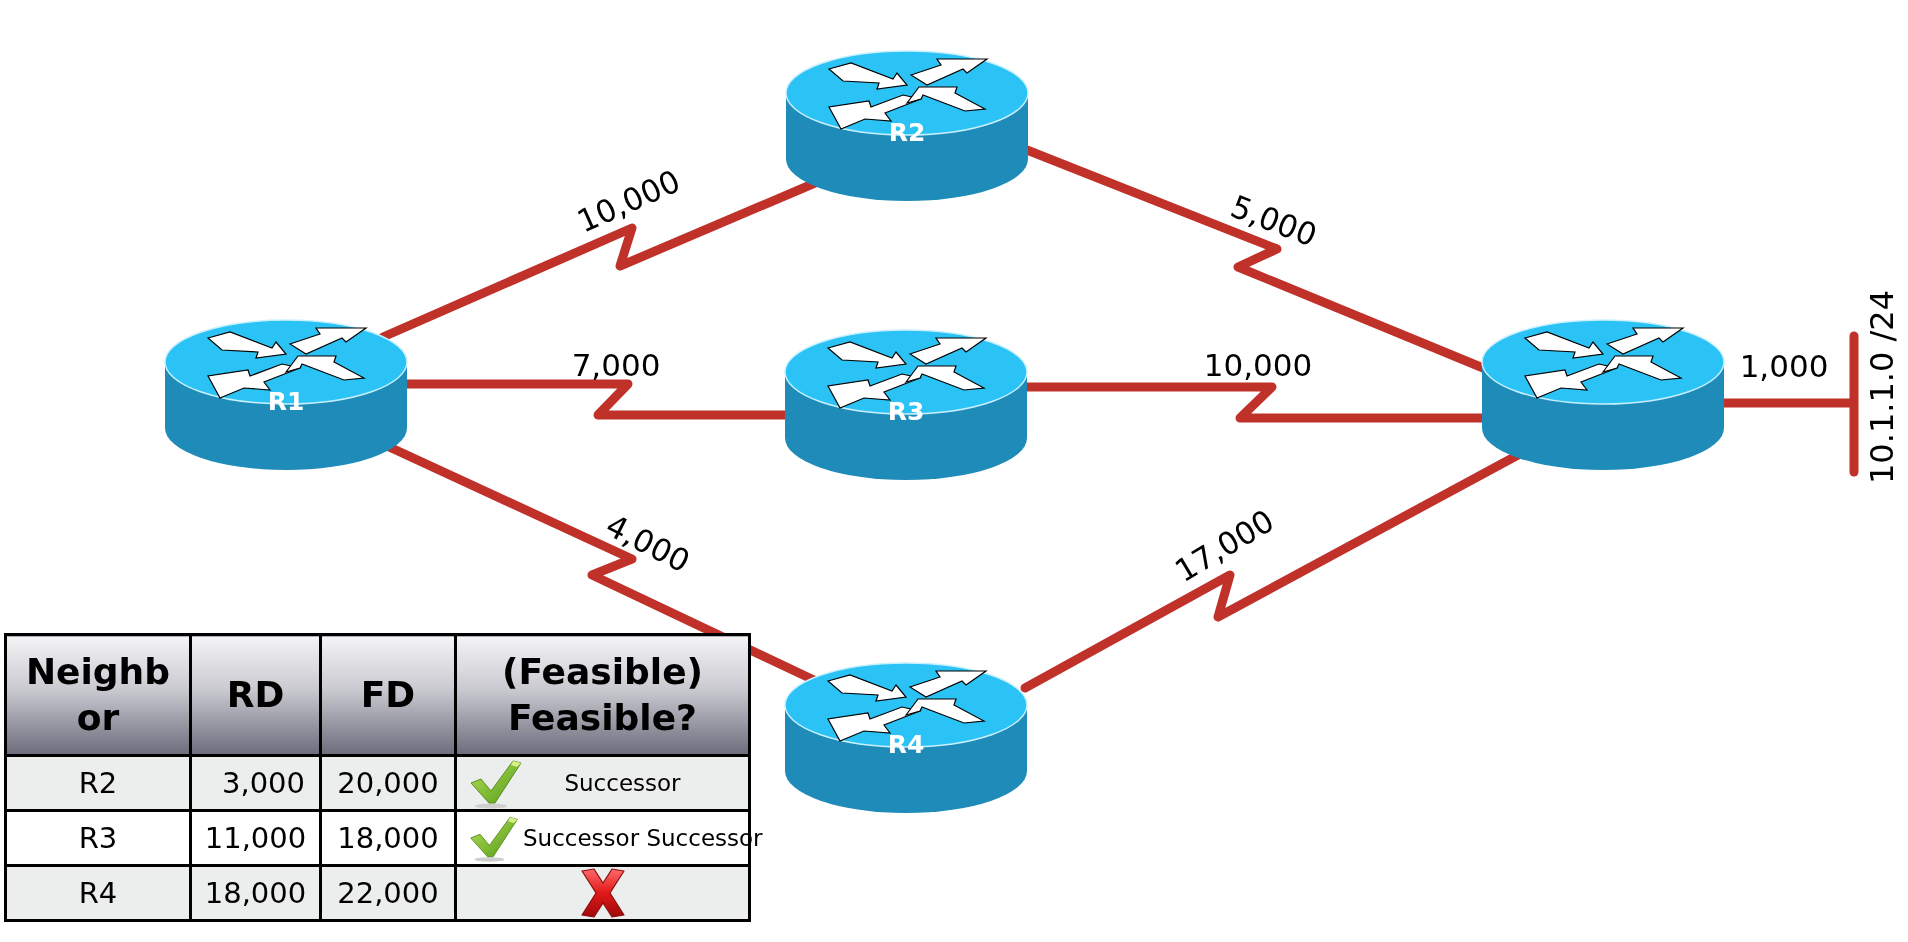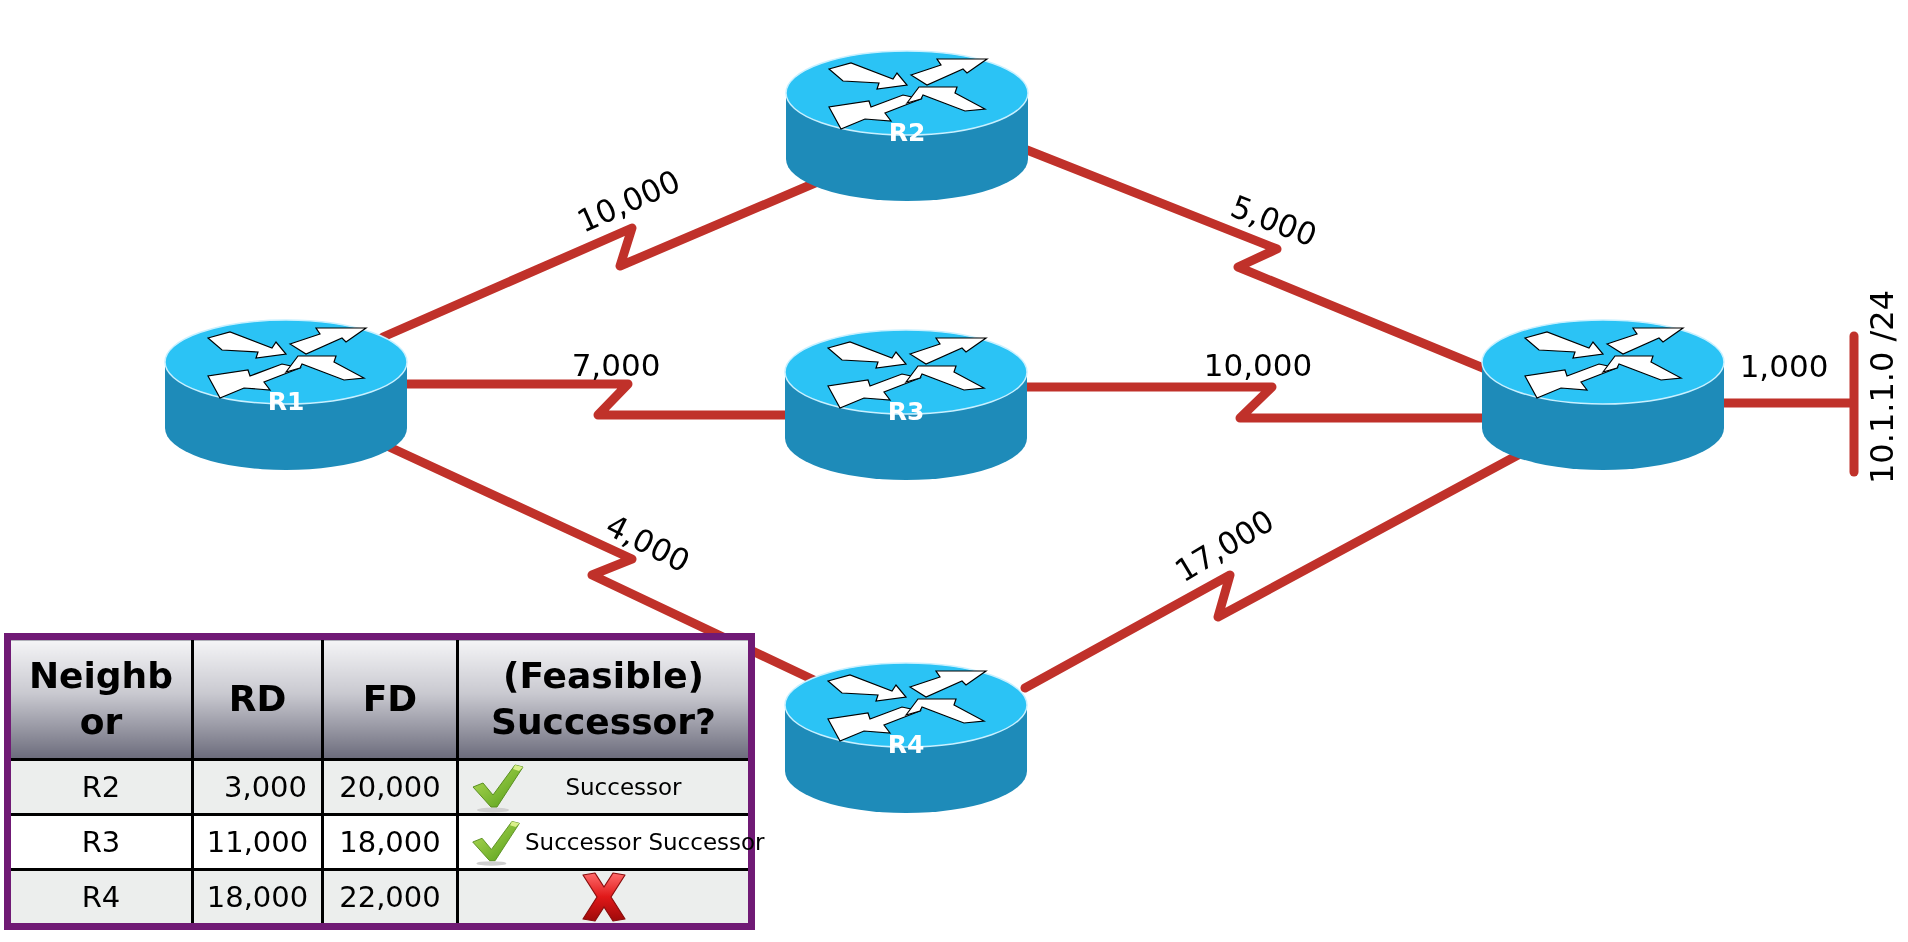--- a/index.html
+++ b/index.html
@@ -7,21 +7,21 @@
          font-family: "DejaVu Sans", sans-serif; }
   #diagram { position: absolute; left: 0; top: 0; width: 1908px; height: 942px; }
   .link { fill: none; stroke: #c0312a; stroke-width: 9; stroke-linejoin: round; stroke-linecap: round; }
   .link-label { font-family: "DejaVu Sans", sans-serif; font-size: 31px; fill: #000; }
   .router-top { fill: #2bc3f5; stroke: #c8f0ff; stroke-width: 1.5; }
   .router-side { fill: #1e8bb9; }
   .router-label { font-family: "DejaVu Sans", sans-serif; font-weight: bold; font-size: 25px; fill: #ffffff; }
   .arrow { fill: #ffffff; stroke: #000; stroke-width: 1.2; stroke-linejoin: miter; }
 
   #metric-table { position: absolute; left: 4px; top: 633px; width: 744px;
-                  border-collapse: collapse; border: 7px solid #701a75; table-layout: fixed; }
+                  border-collapse: collapse; border: 3px solid #701a75; table-layout: fixed; }
   #metric-table th, #metric-table td { border: 3px solid #000; text-align: center; padding: 0; }
   #metric-table th { height: 118px;
                      background: linear-gradient(to bottom, #f4f4f6 0%, #c9c9d0 45%, #6c6c7c 100%);
                      font-family: "DejaVu Sans", sans-serif; font-weight: bold; font-size: 36px;
                      line-height: 46px; color: #000; }
   #metric-table td { height: 52px; font-family: "DejaVu Sans", sans-serif; font-size: 29px; color: #000; }
   #metric-table tr.row-odd td { background: #eceeed; }
   #metric-table tr.row-even td { background: #ffffff; }
   .col-n { width: 185px; } .col-rd { width: 130px; } .col-fd { width: 135px; } .col-s { width: 294px; }
   td.rd-cell { text-align: right !important; padding-right: 14px !important; }
@@ -112,21 +112,21 @@
   <thead>
     <tr>
       <th>
         <span>Neighb</span><br>
         <span>or</span>
       </th>
       <th>RD</th>
       <th>FD</th>
       <th>
         <span>(Feasible)</span><br>
-        <span>Successor?</span>
+        <span>Feasible?</span>
       </th>
     </tr>
   </thead>
   <tbody>
     <tr class="row-odd">
       <td>R2</td>
       <td class="rd-cell">3,000</td>
       <td>20,000</td>
       <td class="status-cell">
         <div class="status-wrap">

